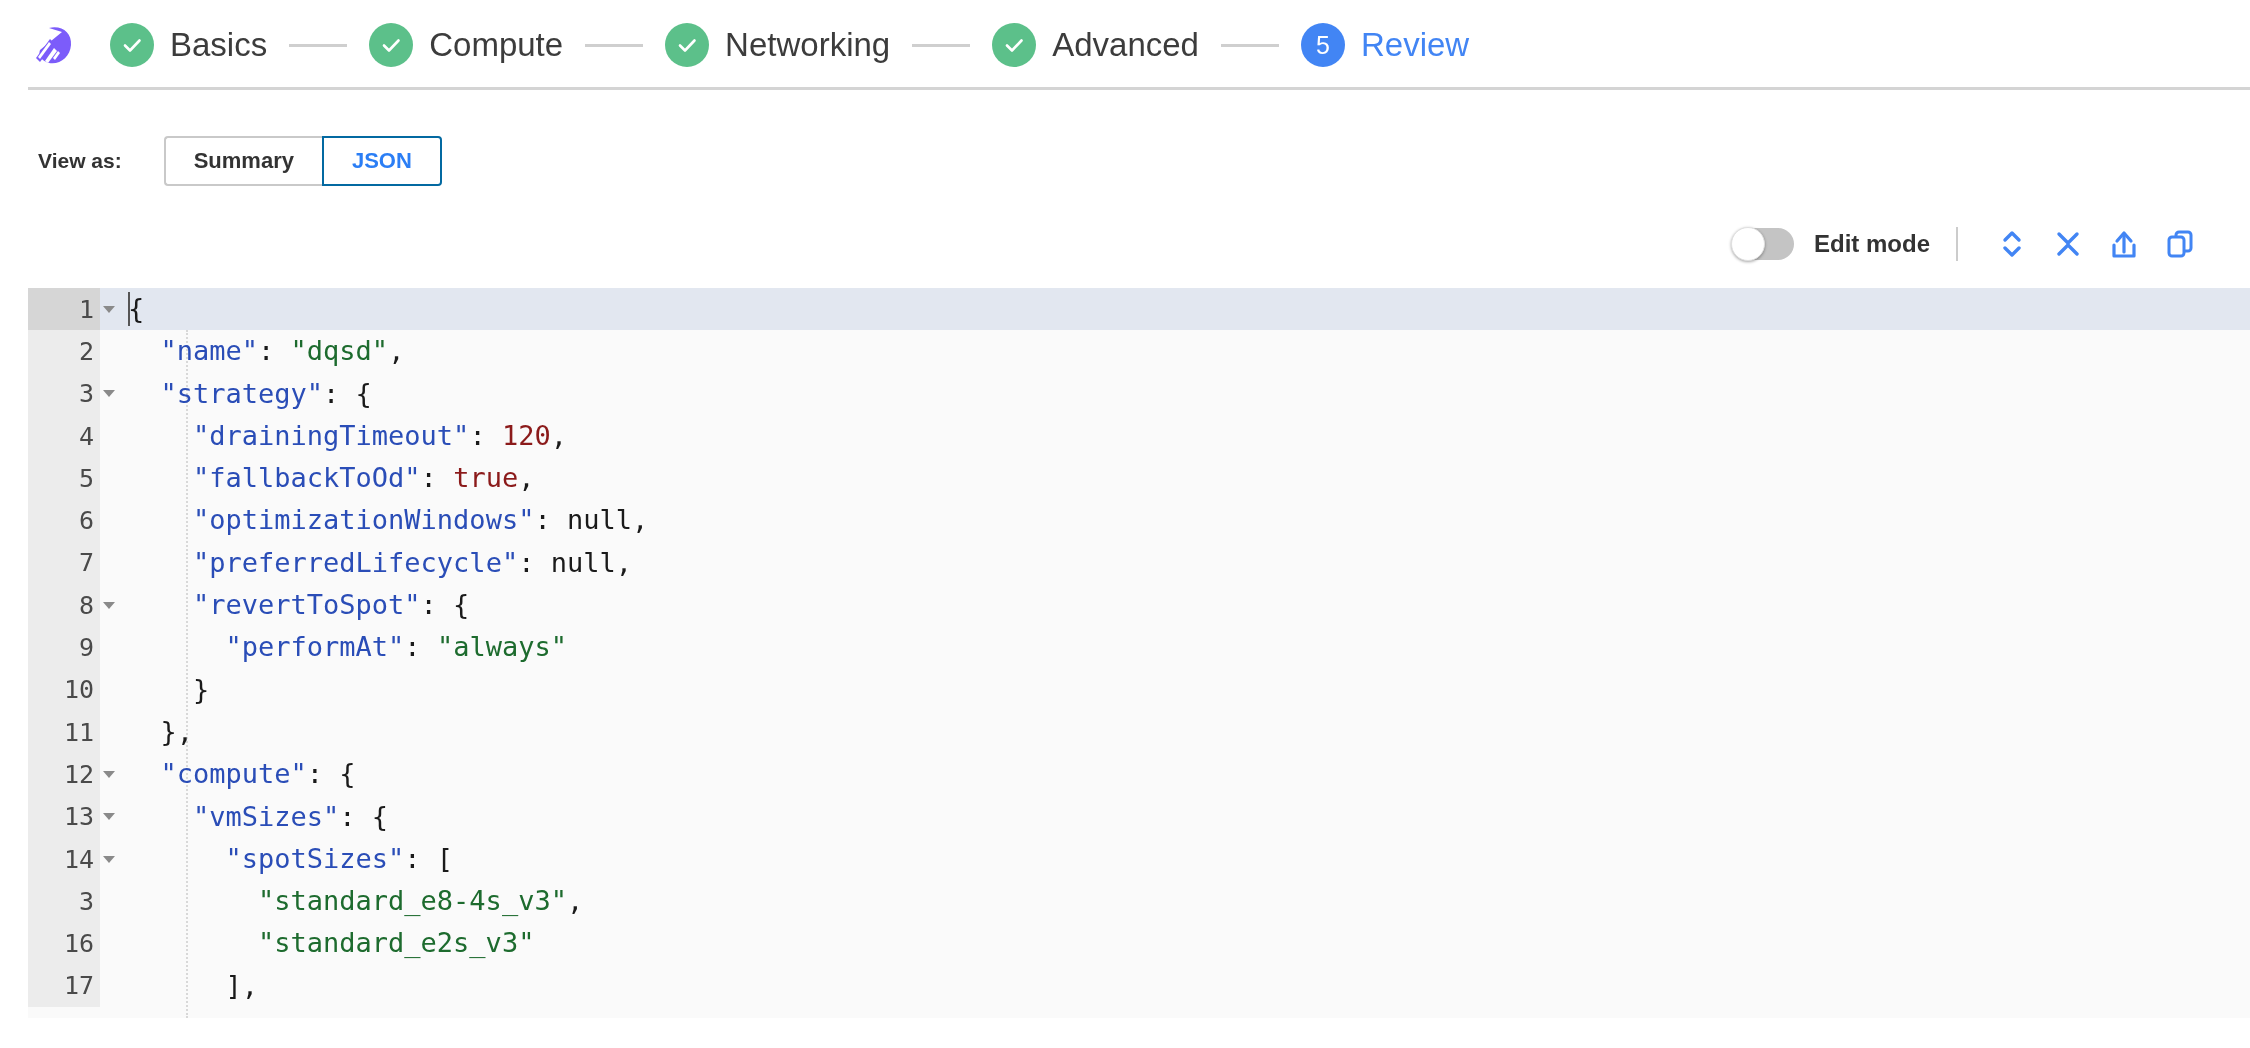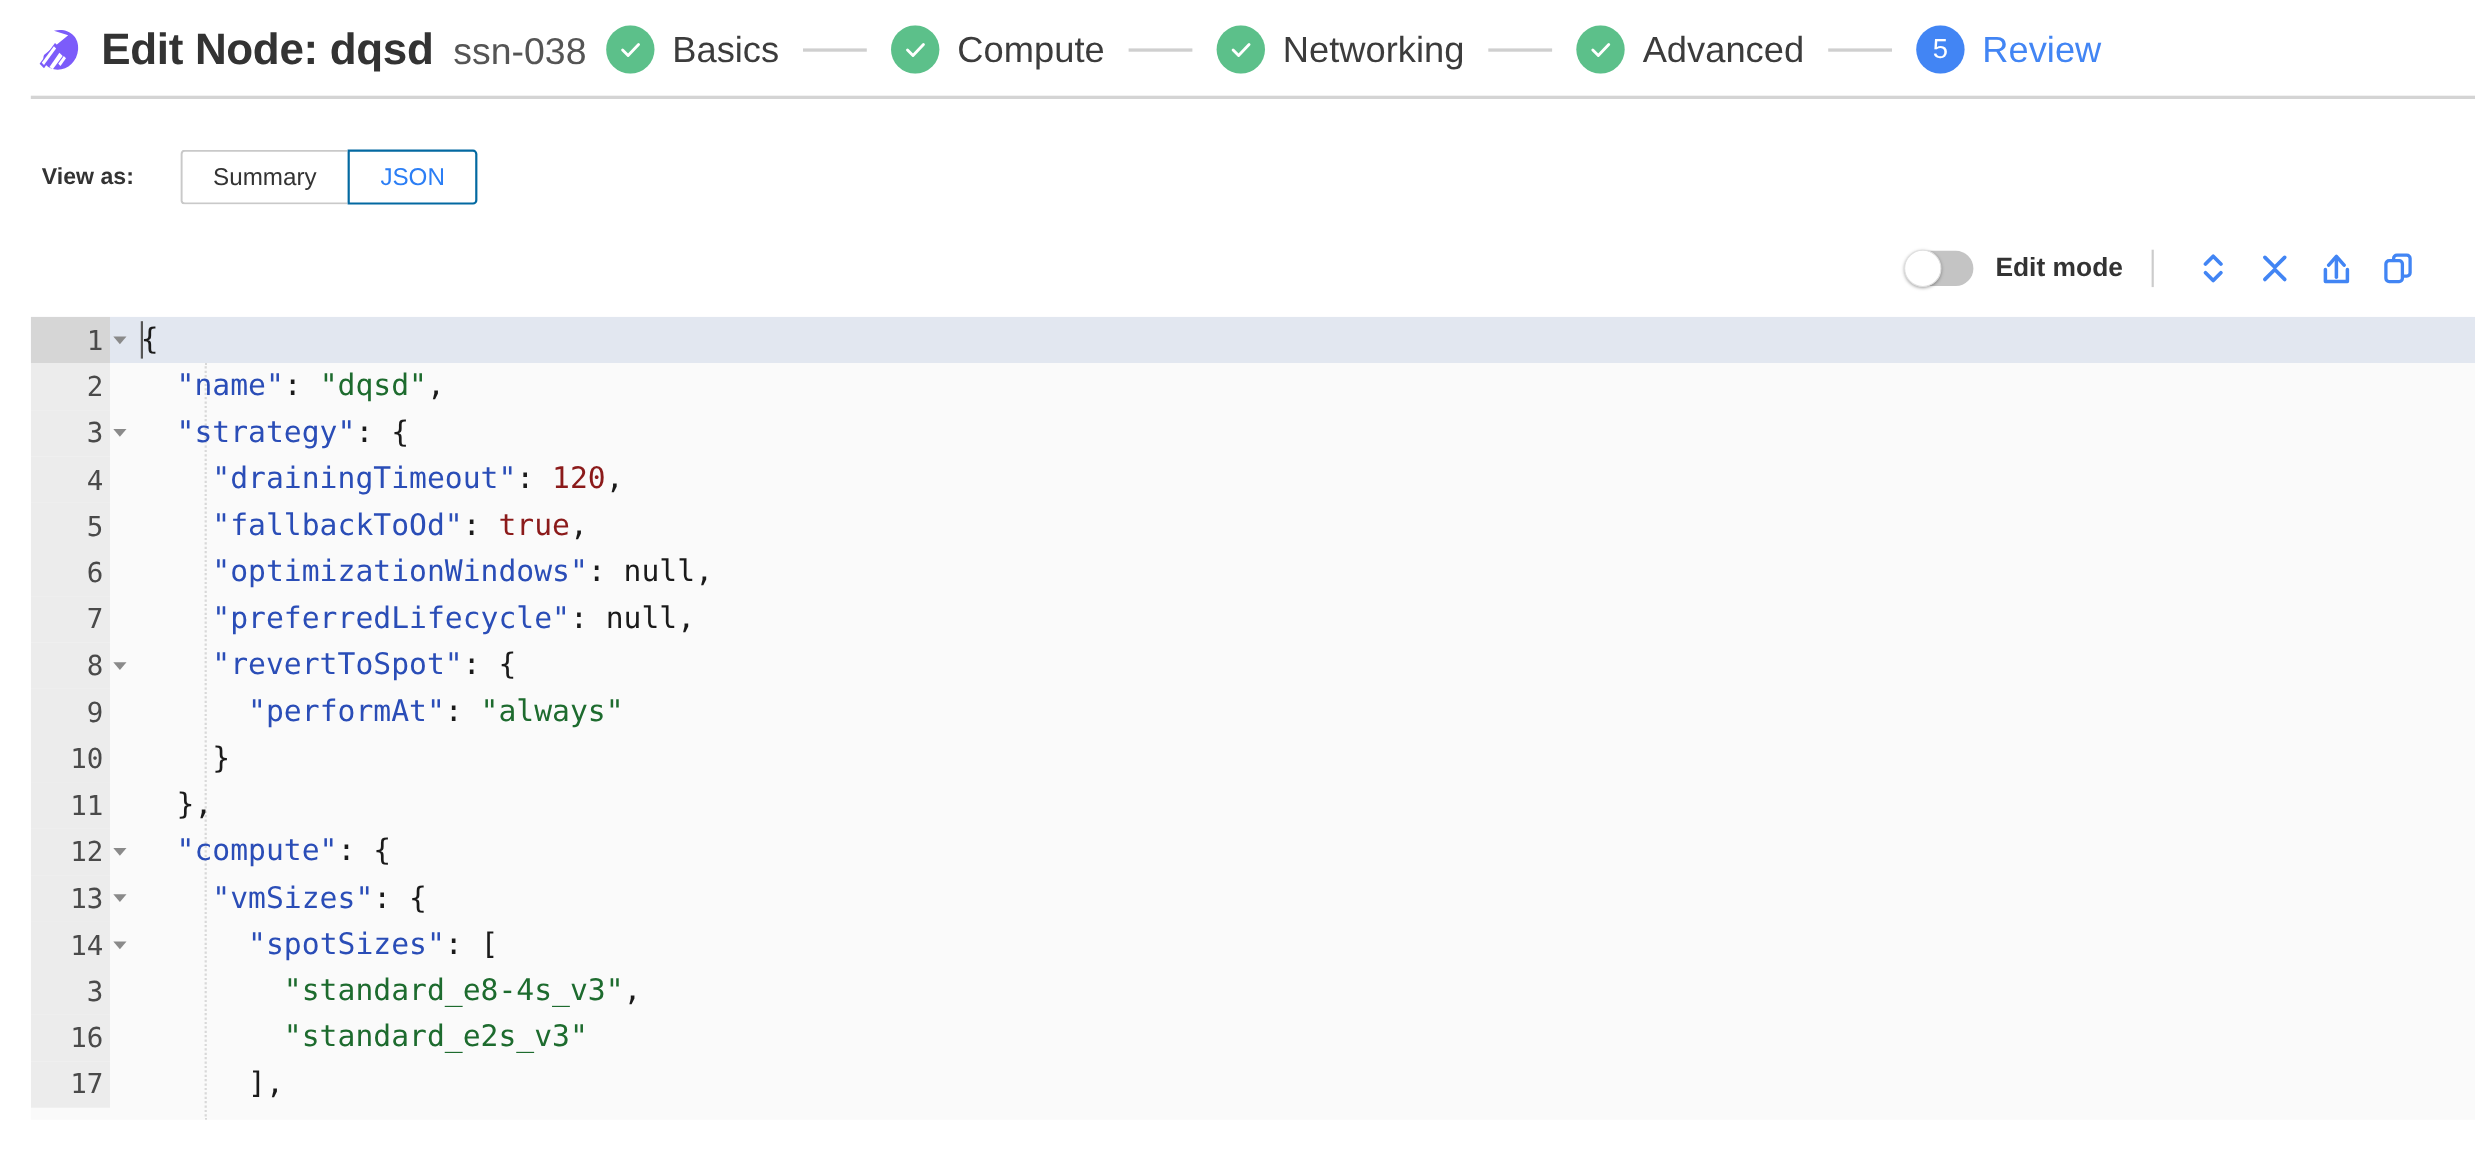--- a/index.html
+++ b/index.html
@@ -131,21 +131,21 @@
   .segmented {
     display: flex;
     align-items: stretch;
     height: 50px;
   }
   .seg-btn {
     display: flex;
     align-items: center;
     justify-content: center;
     font-size: 22px;
-    font-weight: normal;
+    font-weight: bold;
     padding: 0 28px;
     box-sizing: border-box;
     background: #ffffff;
     cursor: pointer;
   }
   .seg-btn.inactive {
     color: #333333;
     border: 2px solid #c9c9c9;
     border-right: none;
     border-radius: 4px 0 0 4px;
@@ -297,24 +297,20 @@
   <div class="logo">
     <svg width="46" height="46" viewBox="0 0 46 46">
       <path d="M21 6 C34 3 44 11 43 23 C42 35 32 43 21 41 C13 39 10 33 12 28 L34 10 Z" fill="#7C5CFA"></path>
       <path d="M8 36 L22 17 L26 21 L12 40 Z" fill="#7C5CFA"></path>
       <path d="M10 35 L21 20 L23 22 L12 37 Z" fill="#ffffff"></path>
       <path d="M17 39 L26 26 L29 29 L20 41 Z" fill="#ffffff"></path>
       <path d="M25 36 L30 29 L32 31 L27 38 Z" fill="#ffffff"></path>
     </svg>
   </div>
 
-  <div class="title-block">
-    <span class="page-title">Edit Node: dqsd</span>
-    <span class="page-subtitle">ssn-038</span>
-  </div>
 
   <div class="stepper">
 
     <div class="step">
       <span class="step-marker done">
         <svg width="26" height="26" viewBox="0 0 26 26">
           <path d="M6 13.5 L11 18.5 L20.5 8.5" stroke="#ffffff" stroke-width="2.6" fill="none" stroke-linecap="round" stroke-linejoin="round"></path>
         </svg>
       </span>
       <span class="step-label">Basics</span>

